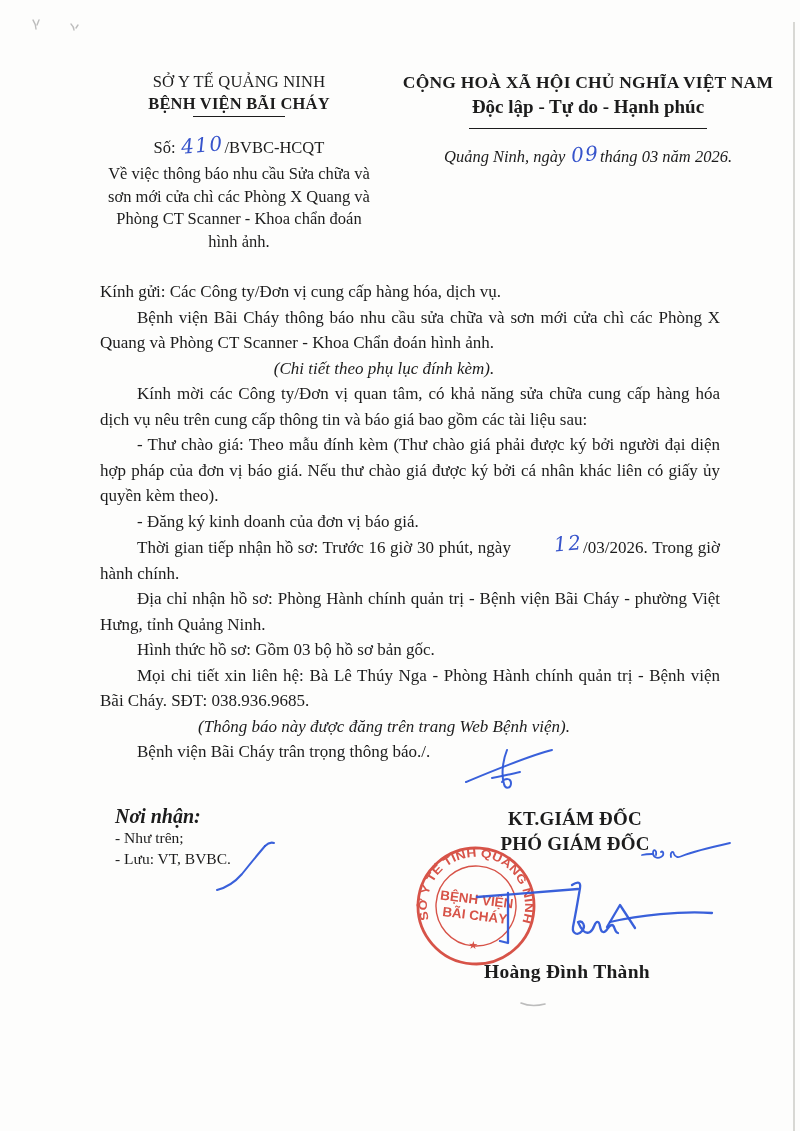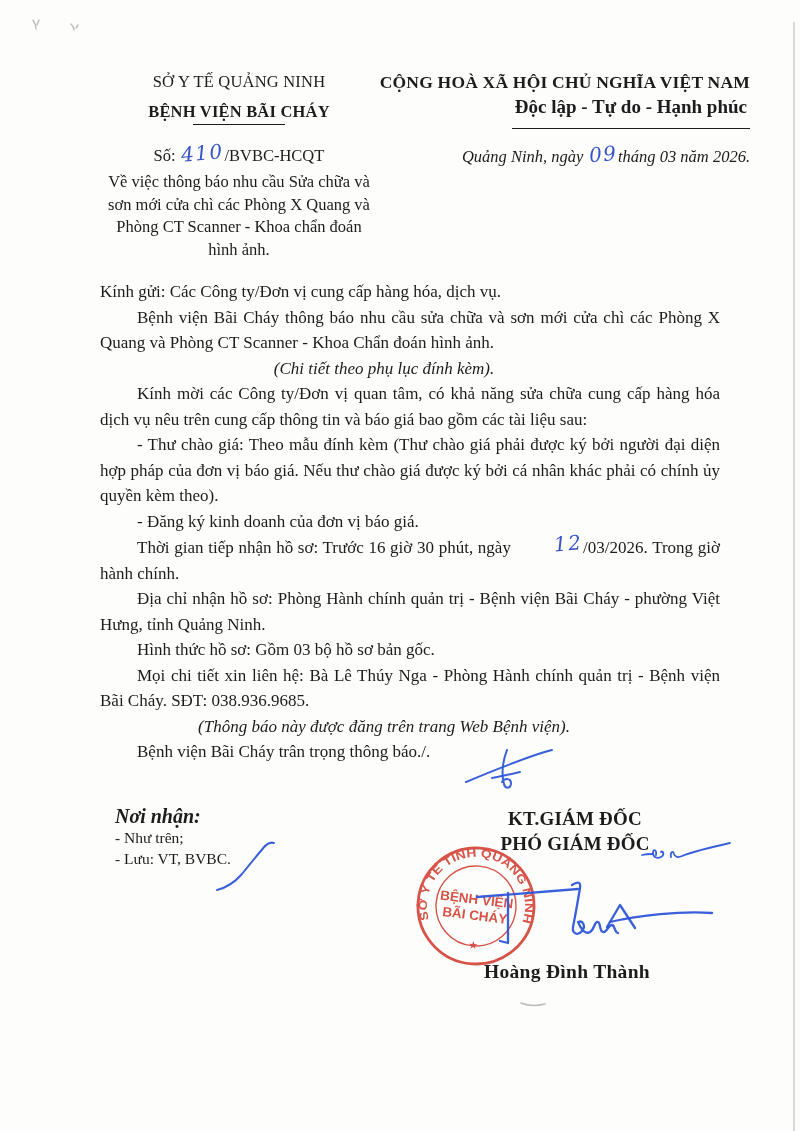--- a/index.html
+++ b/index.html
@@ -8,27 +8,27 @@
     font-family:"Liberation Serif","DejaVu Serif",serif;color:#1c1c1c;text-decoration:underline;
   }
   
   .scan-edge{position:absolute;left:793px;top:22px;width:2px;height:1109px;background:#d8d8d4;}
   .corner-marks{position:absolute;left:25px;top:14px;}
   .under-name-mark{position:absolute;left:518px;top:999px;}
 
   
   .hdr-left{position:absolute;left:103px;top:72px;width:272px;text-align:center;}
   .org-parent{font-size:16.5px;letter-spacing:.2px;}
-  .org-name{font-size:16.5px;font-weight:700;margin-top:10px;letter-spacing:.2px;text-align:center;}
+  .org-name{font-size:16.5px;font-weight:700;margin-top:2px;letter-spacing:.2px;text-align:center;}
   .org-rule{width:92px;border-bottom:1.6px solid #1c1c1c;margin:2px auto 0;height:0;}
   .doc-number{font-size:16.5px;margin-top:17px;}
   .subject{font-size:16.5px;line-height:22.5px;margin-top:5px;}
 
   
-  .hdr-right{position:absolute;left:370px;top:72px;width:380px;text-align:right;}
+  .hdr-right{position:absolute;left:398px;top:72px;width:380px;text-align:center;}
   .motto1{font-size:17.5px;font-weight:700;letter-spacing:.2px;}
   .motto2{display:inline-block;font-size:19px;font-weight:700;border-bottom:1.7px solid #1c1c1c;padding:0 3px 10px;margin-top:3px;}
   .dateline{font-style:italic;font-size:16.5px;margin-top:14px;}
 
   
   .hw{font-family:"DejaVu Serif",serif;font-style:italic;color:#3754cb;display:inline-block;font-weight:500;}
   .hw-num{font-size:20px;letter-spacing:1.5px;transform:rotate(-5deg);position:relative;top:-1px;margin:0 1px;}
 
   
   .body-block{position:absolute;left:100px;top:279px;width:620px;font-size:17px;line-height:25.5px;}
@@ -72,21 +72,21 @@
     <div class="motto1">CỘNG HOÀ XÃ HỘI CHỦ NGHĨA VIỆT NAM</div>
     <div><span class="motto2">Độc lập - Tự do - Hạnh phúc</span></div>
     <div class="dateline"><span>Quảng Ninh, ngày </span><span class="hw hw-num">09</span><span>tháng 03 năm 2026.</span></div>
   </div>
 
   <div class="body-block">
     <p class="salutation">Kính gửi: Các Công ty/Đơn vị cung cấp hàng hóa, dịch vụ.</p>
     <p>Bệnh viện Bãi Cháy thông báo nhu cầu sửa chữa và sơn mới cửa chì các Phòng X Quang và Phòng CT Scanner - Khoa Chẩn đoán hình ảnh.</p>
     <p class="centered">(Chi tiết theo phụ lục đính kèm).</p>
     <p>Kính mời các Công ty/Đơn vị quan tâm, có khả năng sửa chữa cung cấp hàng hóa dịch vụ nêu trên cung cấp thông tin và báo giá bao gồm các tài liệu sau:</p>
-    <p>- Thư chào giá: Theo mẫu đính kèm (Thư chào giá phải được ký bởi người đại diện hợp pháp của đơn vị báo giá. Nếu thư chào giá được ký bởi cá nhân khác phải có chính ủy quyền kèm theo).</p>
+    <p>- Thư chào giá: Theo mẫu đính kèm (Thư chào giá phải được ký bởi người đại diện hợp pháp của đơn vị báo giá. Nếu thư chào giá được ký bởi cá nhân khác liên có giấy ủy quyền kèm theo).</p>
     <p>- Đăng ký kinh doanh của đơn vị báo giá.</p>
     <p><span>Thời gian tiếp nhận hồ sơ: Trước 16 giờ 30 phút, ngày </span><span class="hw hw-num">12</span><span>/03/2026. Trong giờ hành chính.</span></p>
     <p>Địa chỉ nhận hồ sơ: Phòng Hành chính quản trị - Bệnh viện Bãi Cháy - phường Việt Hưng, tỉnh Quảng Ninh.</p>
     <p>Hình thức hồ sơ: Gồm 03 bộ hồ sơ bản gốc.</p>
     <p>Mọi chi tiết xin liên hệ: Bà Lê Thúy Nga - Phòng Hành chính quản trị - Bệnh viện Bãi Cháy. SĐT: 038.936.9685.</p>
     <p class="centered">(Thông báo này được đăng trên trang Web Bệnh viện).</p>
     <p>Bệnh viện Bãi Cháy trân trọng thông báo./.</p>
   </div>
 
   <svg class="abs" style="left:462px;top:740px;" width="95" height="55">

